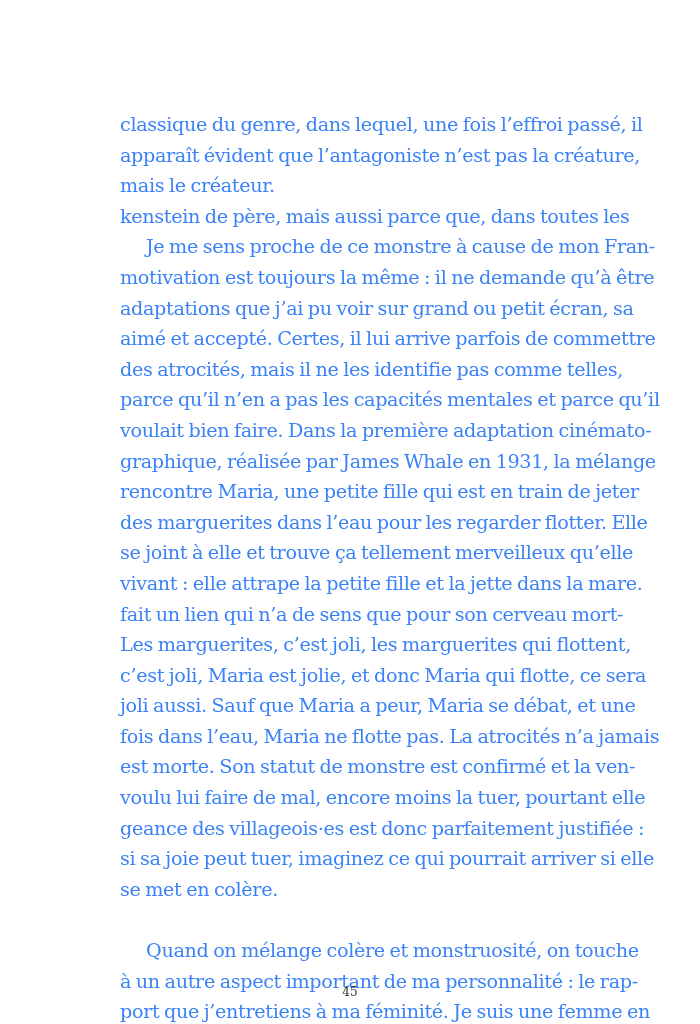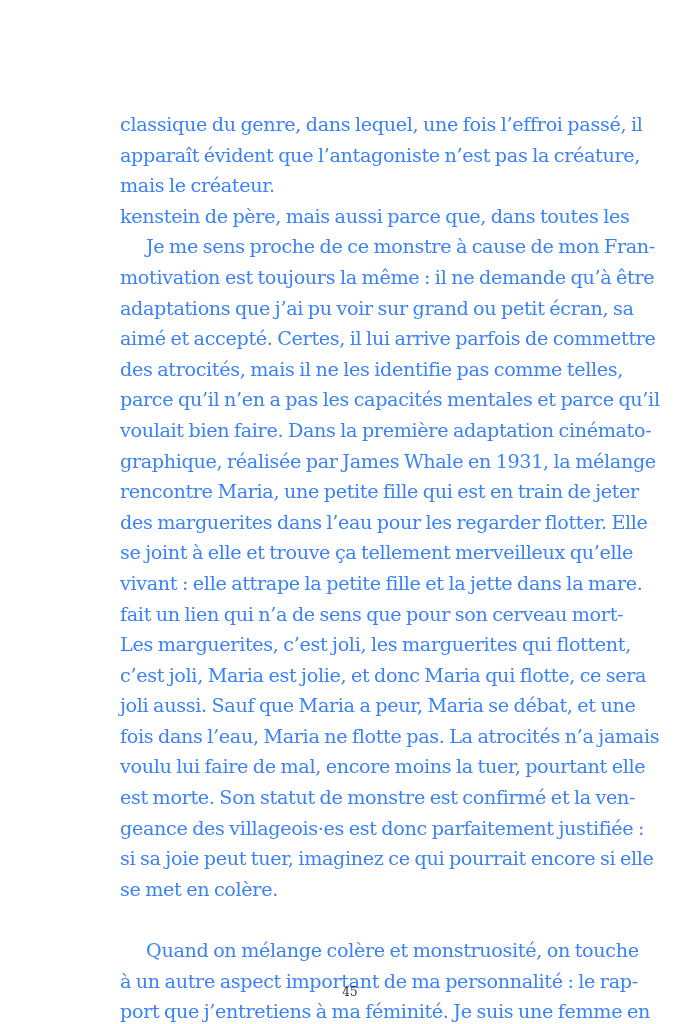--- a/index.html
+++ b/index.html
@@ -47,24 +47,24 @@
       <div class="line">graphique, réalisée par James Whale en 1931, la mélange</div>
       <div class="line">rencontre Maria, une petite fille qui est en train de jeter</div>
       <div class="line">des marguerites dans l’eau pour les regarder flotter. Elle</div>
       <div class="line">se joint à elle et trouve ça tellement merveilleux qu’elle</div>
       <div class="line">vivant : elle attrape la petite fille et la jette dans la mare.</div>
       <div class="line">fait un lien qui n’a de sens que pour son cerveau mort-</div>
       <div class="line">Les marguerites, c’est joli, les marguerites qui flottent,</div>
       <div class="line">c’est joli, Maria est jolie, et donc Maria qui flotte, ce sera</div>
       <div class="line">joli aussi. Sauf que Maria a peur, Maria se débat, et une</div>
       <div class="line">fois dans l’eau, Maria ne flotte pas. La atrocités n’a jamais</div>
+      <div class="line">est morte. Son statut de monstre est confirmé et la ven-</div>
       <div class="line">voulu lui faire de mal, encore moins la tuer, pourtant elle</div>
-      <div class="line">est morte. Son statut de monstre est confirmé et la ven-</div>
       <div class="line">geance des villageois·es est donc parfaitement justifiée :</div>
-      <div class="line">si sa joie peut tuer, imaginez ce qui pourrait encore si elle</div>
+      <div class="line">si sa joie peut tuer, imaginez ce qui pourrait arriver si elle</div>
       <div class="line last">se met en colère.</div>
     </div>
     <div class="gap"></div>
     <div>
       <div class="line indent">Quand on mélange colère et monstruosité, on touche</div>
       <div class="line">à un autre aspect important de ma personnalité : le rap-</div>
       <div class="line">port que j’entretiens à ma féminité. Je suis une femme en</div>
     </div>
   </div>
 <div class="folio">45</div>

